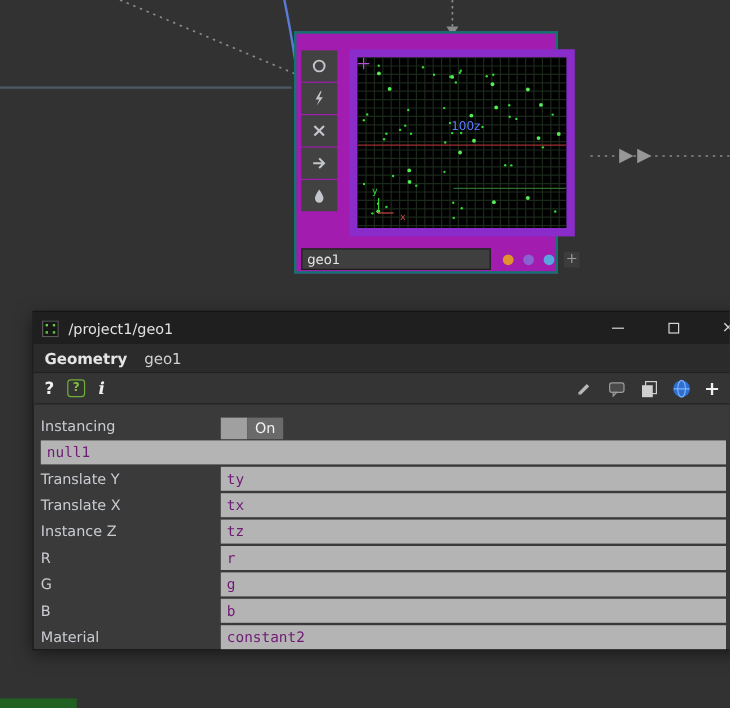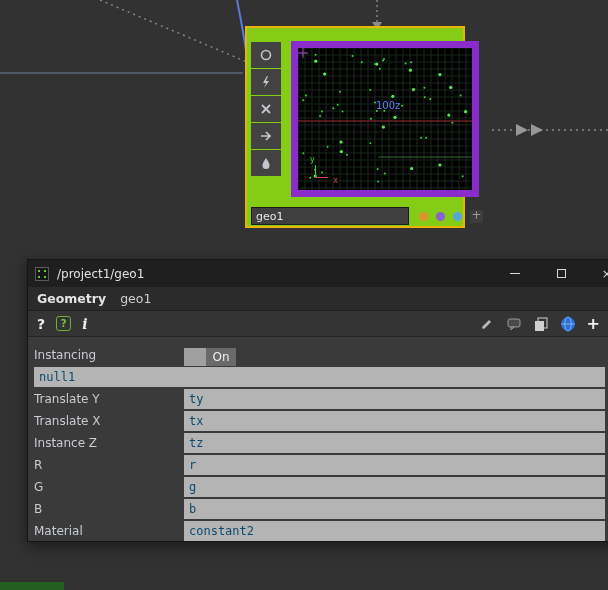--- a/index.html
+++ b/index.html
@@ -4,21 +4,21 @@
 <style>
   * { margin:0; padding:0; box-sizing:border-box; }
   html,body { width:608px; height:590px; overflow:hidden; }
   body { background:#323232; font-family:"DejaVu Sans","Liberation Sans",sans-serif; position:relative; }
 
   
   .net-canvas { position:absolute; inset:0; }
   .net-svg { position:absolute; left:0; top:0; }
 
   .node { position:absolute; left:245px; top:26px; width:220px; height:202px;
-          border:2px solid #eab308; background:#84cc16; }
+          border:2px solid #0f766e; background:#a21caf; }
   .node-toolbar { position:absolute; left:4px; top:14px; width:30px; }
   .flag-cell { width:30px; height:26px; margin-bottom:1px; background:#424242;
                display:flex; align-items:center; justify-content:center; }
   .rtab1 { position:absolute; right:0; top:54px; width:10px; height:38px; background:#7e94ab; }
   .rtab2 { position:absolute; right:0; top:94px; width:10px; height:18px; background:#525b64; }
 
   .vframe { position:absolute; left:44px; top:13px; width:188px; height:156px; background:#8a2cc9; }
   .viewer { position:absolute; left:7px; top:7px; width:174px; height:142px; background:#000; }
   .viewer svg { position:absolute; left:0; top:0; }
   .v-label { position:absolute; left:78px; top:52px; color:#5c7dff; font-size:10px; }
@@ -64,21 +64,21 @@
             font-family:"DejaVu Serif","Liberation Serif",serif; }
   .plus-icon { color:#f0f0f0; font-size:16px; font-weight:bold; }
   .rec-circle { width:10px; height:10px; border-radius:50%; background:#d8d8d8; }
 
   .params { padding:8px 6px 0 6px; }
   .param-row { height:20px; margin-bottom:2px; display:flex; }
   .param-label { width:150px; padding-right:7px; text-align:left; color:#c9ccd1;
                  font-size:12px; line-height:20px; white-space:nowrap; }
   .param-control { flex:1; display:flex; }
   .pfield { flex:1; height:20px; background:#b4b4b4; border:none; outline:none;
-            color:#0c4a6e; font-size:12px; padding:0 5px;
+            color:#701a75; font-size:12px; padding:0 5px;
             font-family:"DejaVu Sans Mono","Liberation Mono",monospace; }
   .pbtn { width:18px; height:20px; margin-left:1px; display:flex; align-items:center; justify-content:center; background:#3a3a3a; }
   .tri { width:0; height:0; border-top:5px solid transparent; border-bottom:5px solid transparent; border-left:8px solid #0a0a0a; }
   .toggle { display:flex; height:18px; margin-top:3px; }
   .tg-a { width:22px; background:#a0a0a0; }
   .tg-b { width:30px; background:#6a6a6a; color:#f0f0f0; font-size:12px; text-align:center; line-height:18px; }
 
   .bottom-strip { position:absolute; left:0; top:582px; width:64px; height:8px; background:#226022; }
 </style>
 </head>

